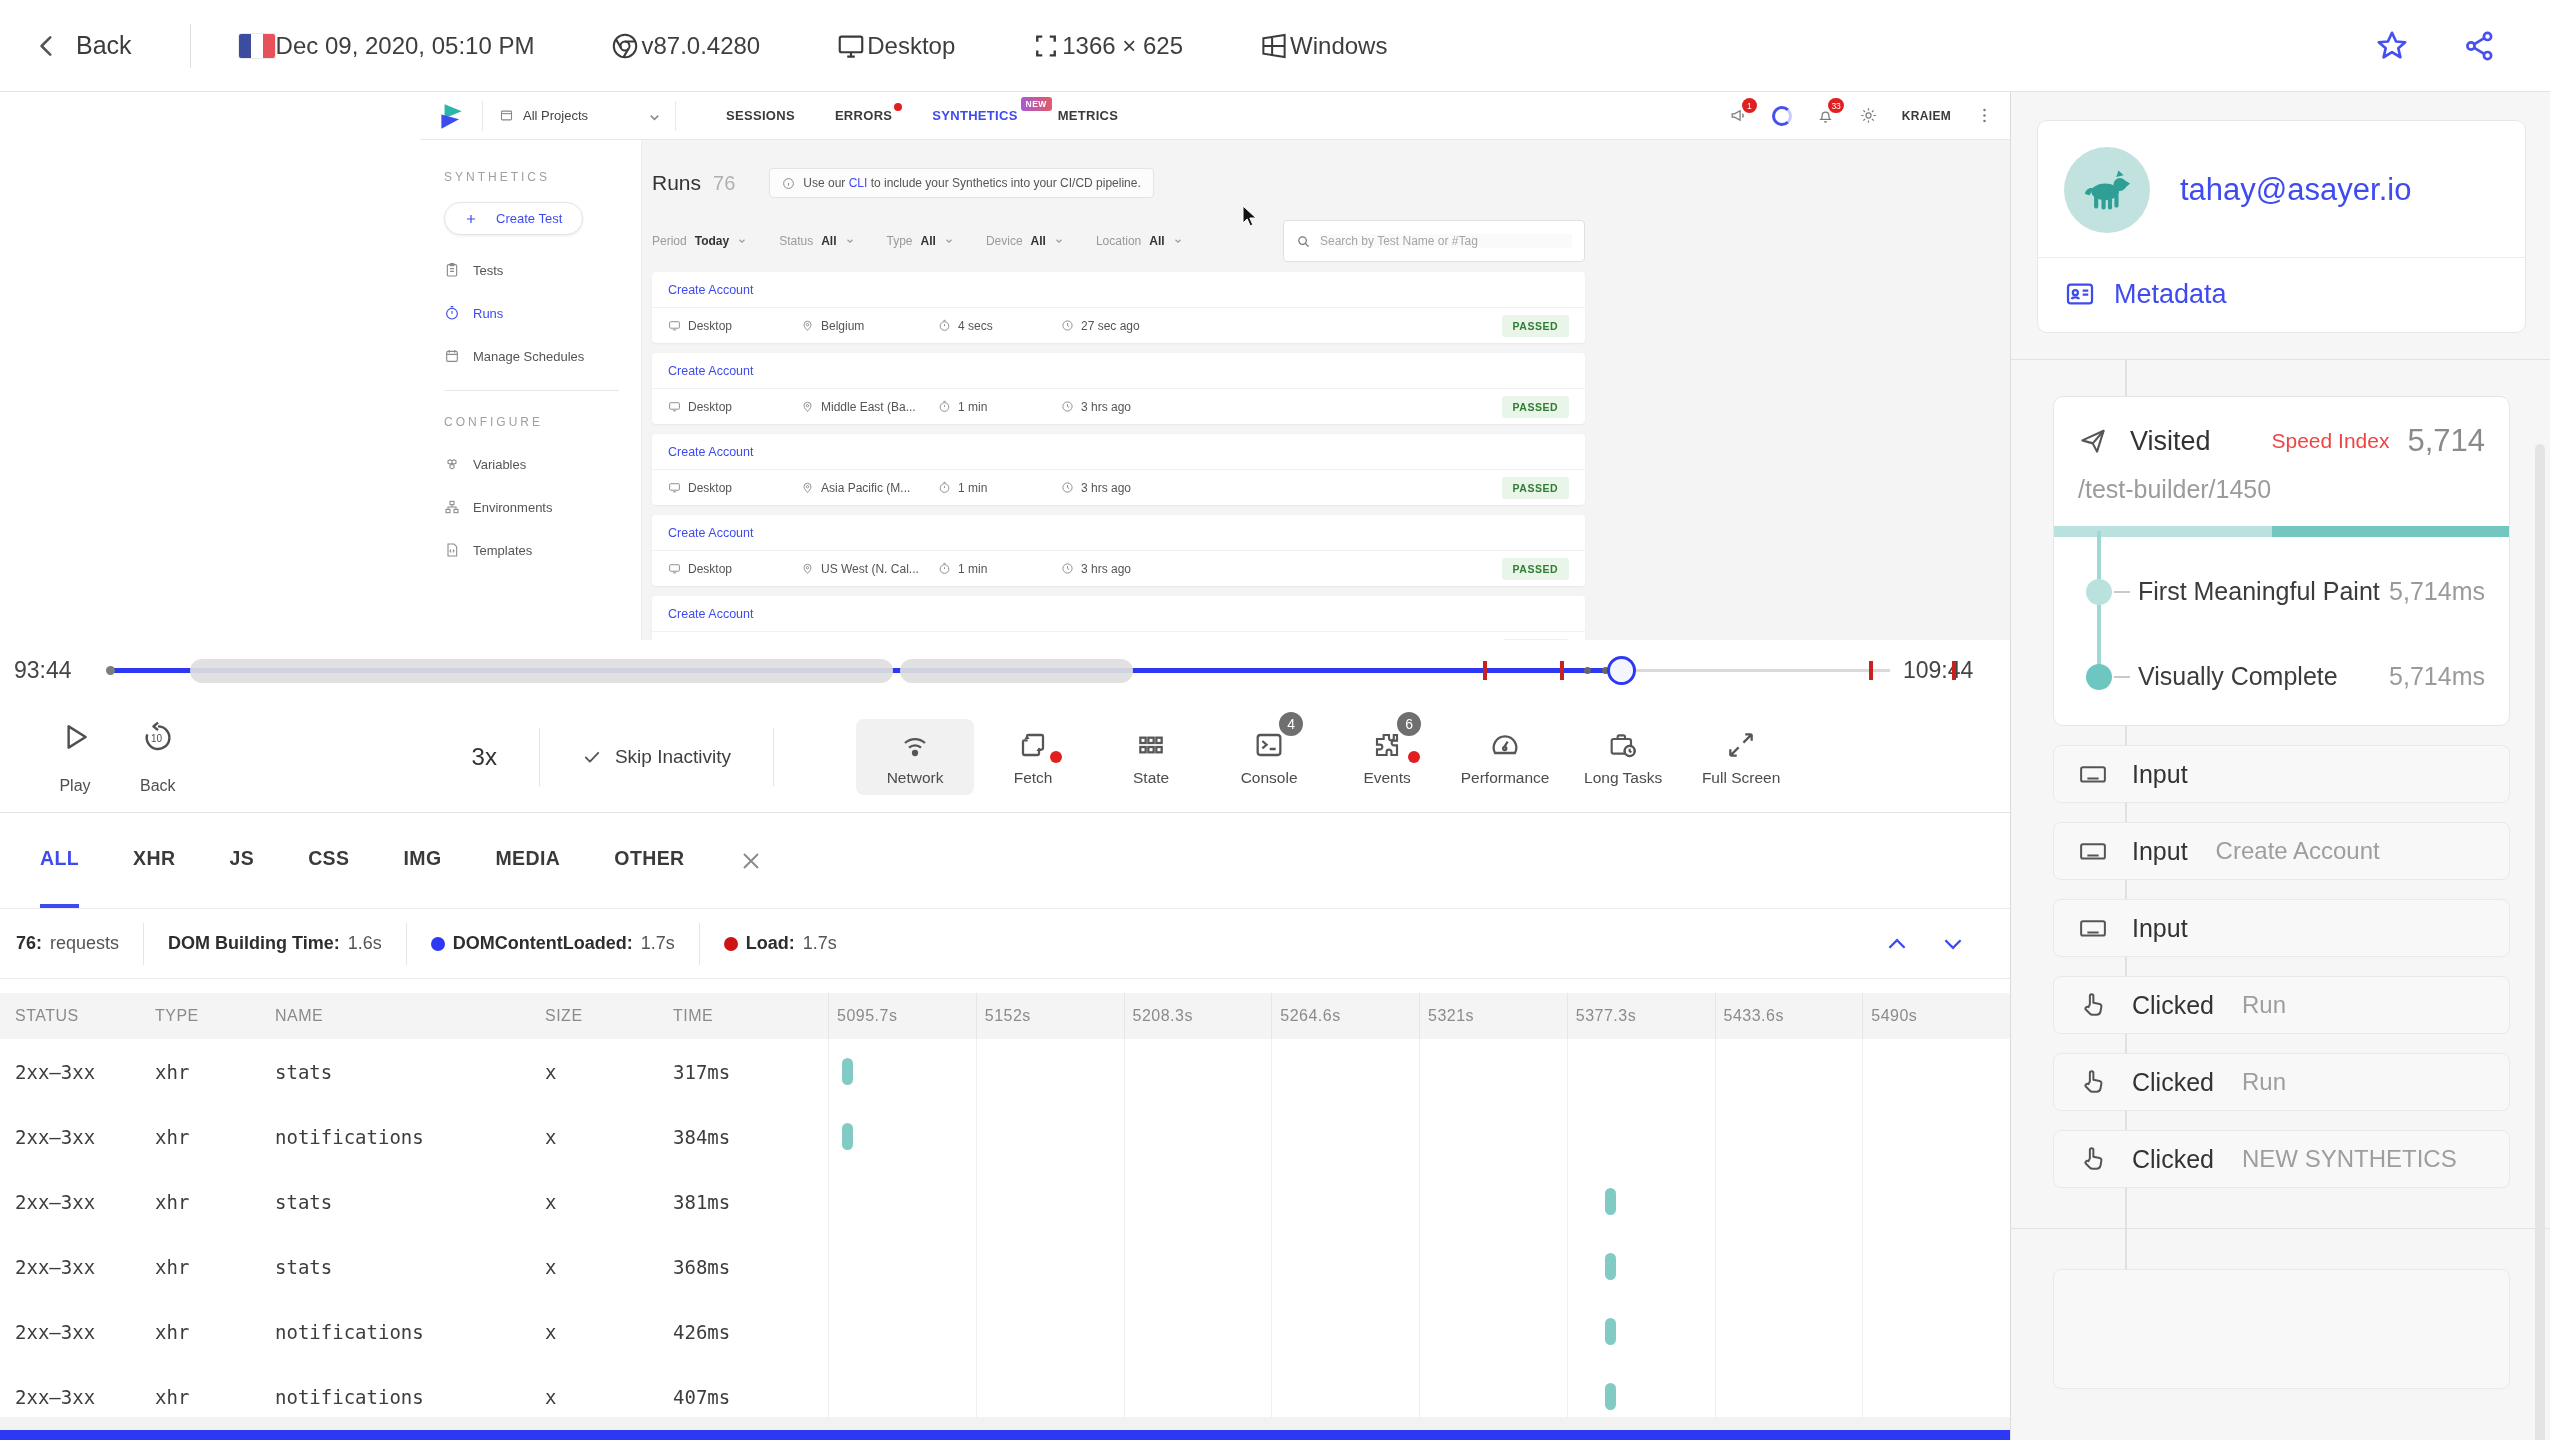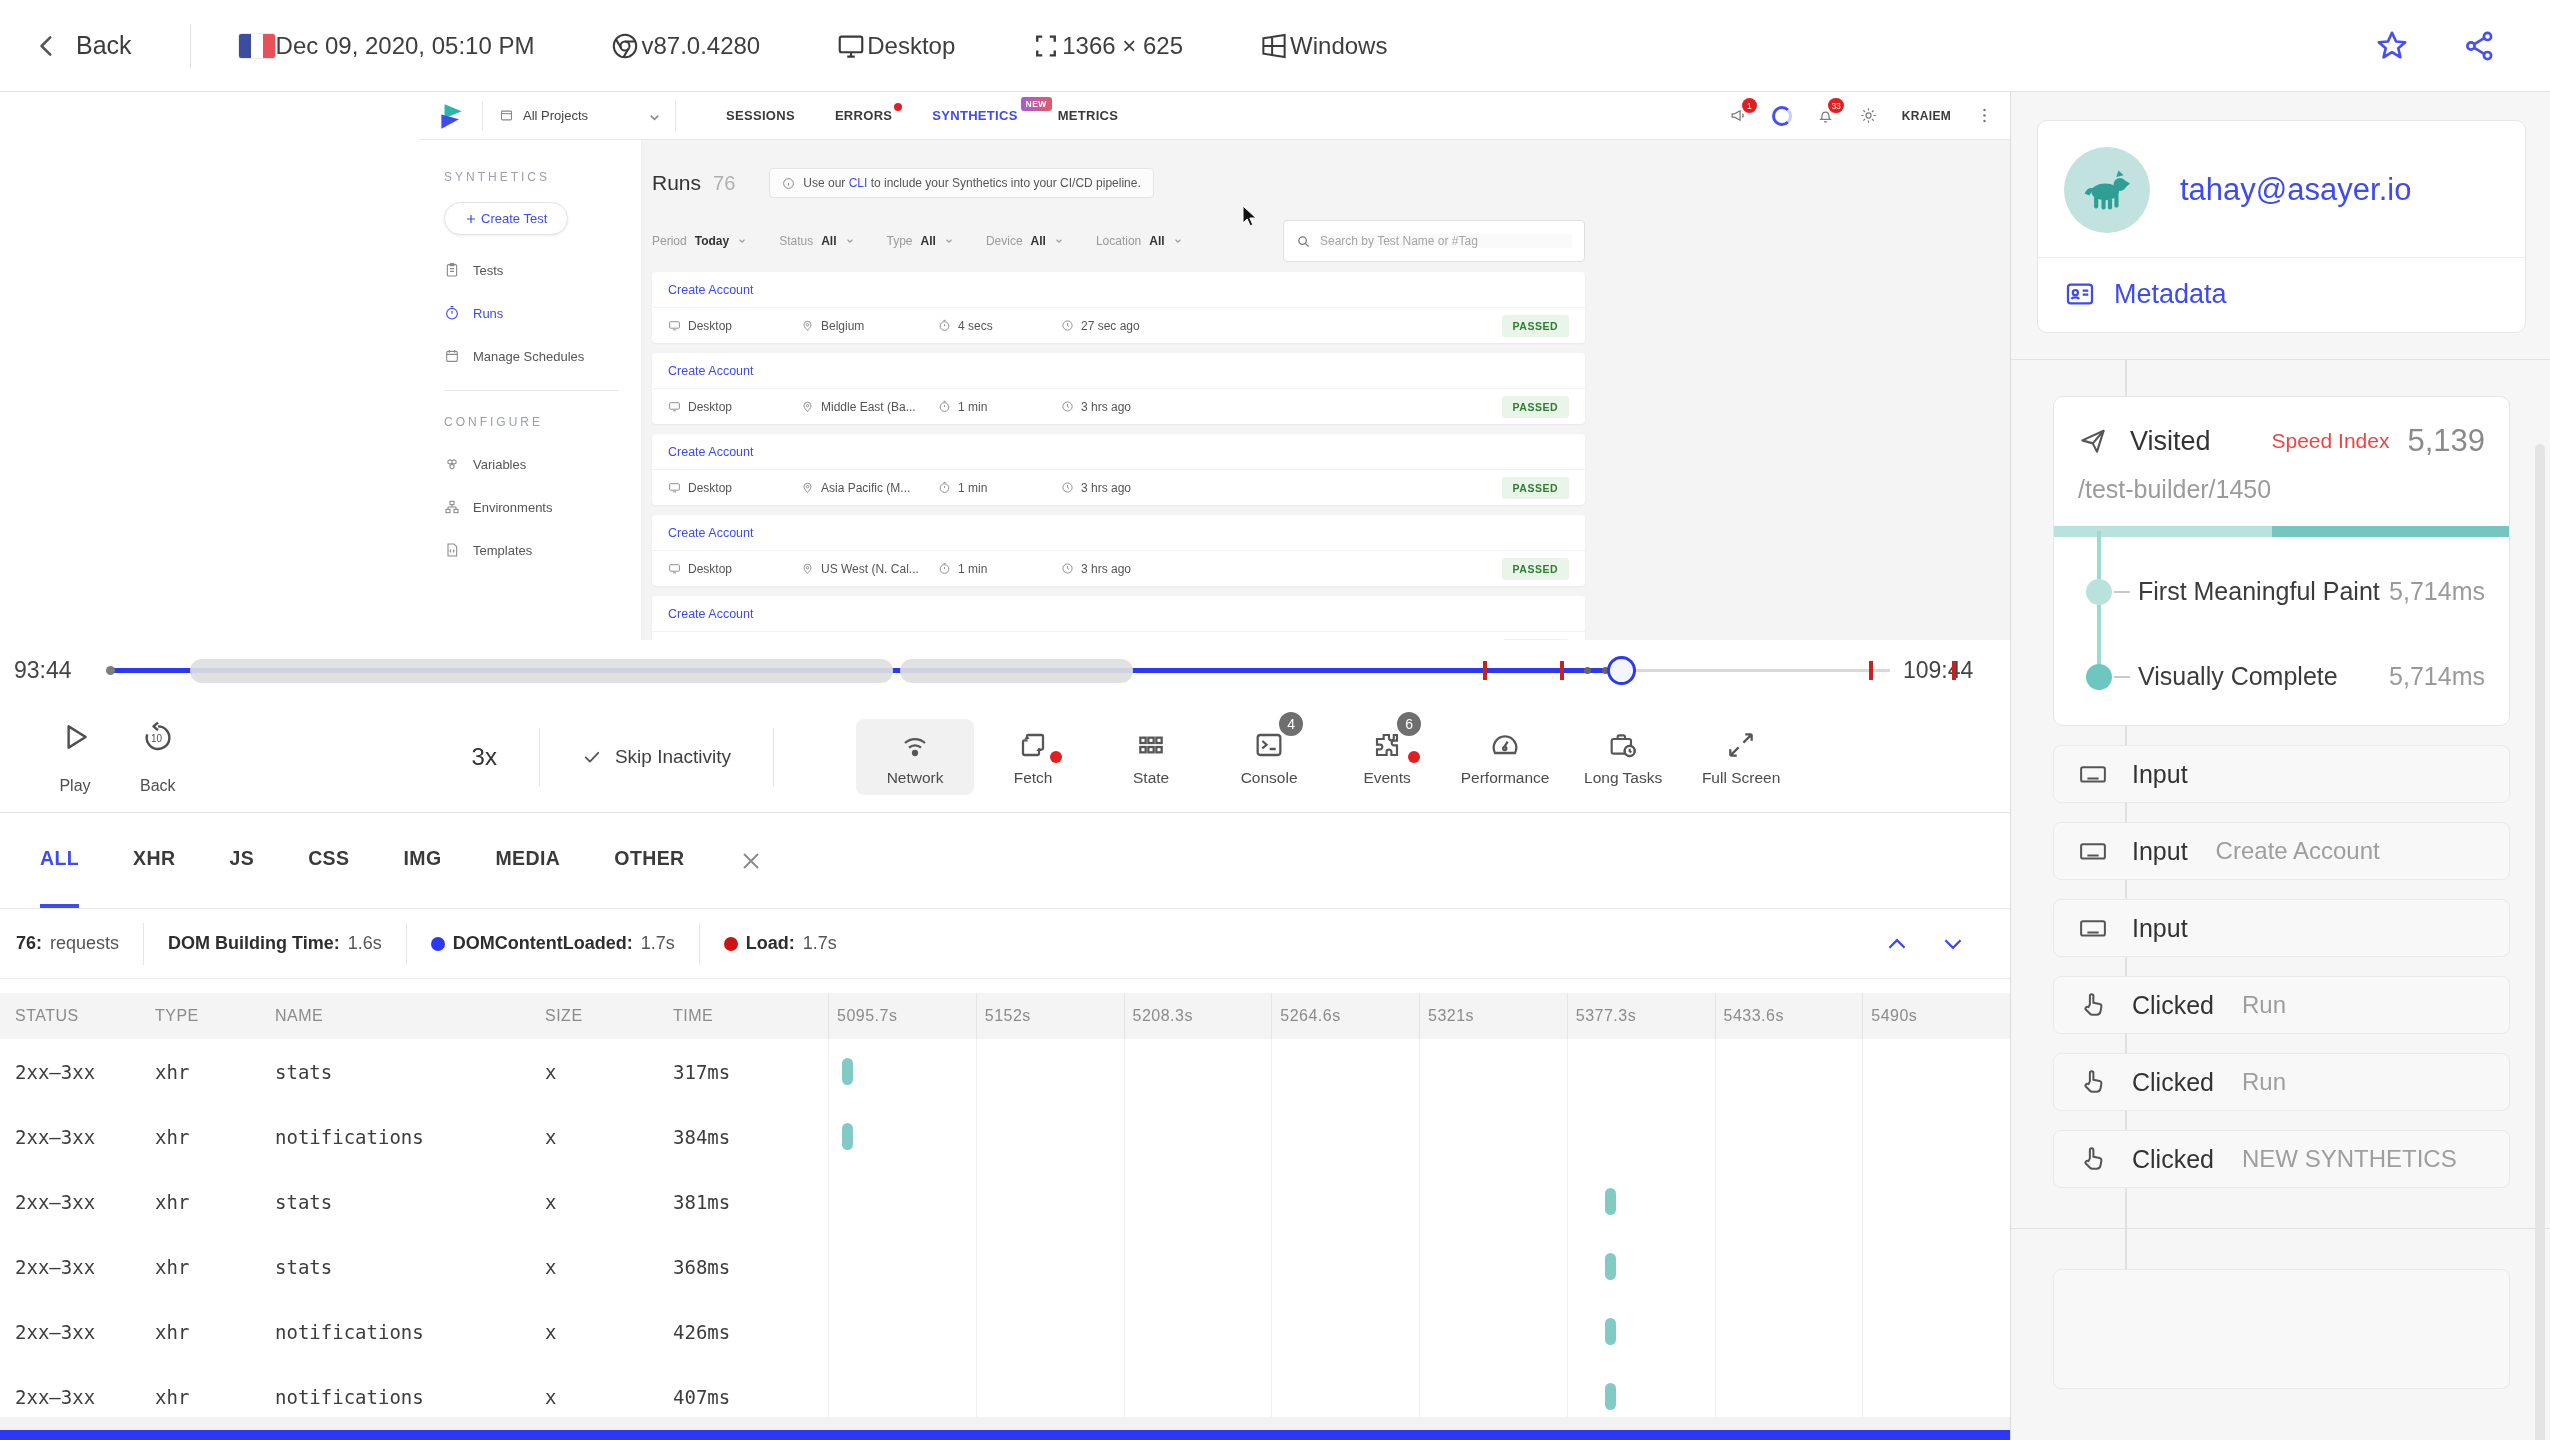--- a/index.html
+++ b/index.html
@@ -38,21 +38,21 @@
   .new-badge { position:absolute; top:-11px; right:-34px; font-size:8.5px; font-weight:bold; color:#fff; padding:2px 5px; border-radius:3px; background:linear-gradient(90deg,#a95ad2,#e25a67); letter-spacing:.4px; }
   .rh-right { margin-left:auto; display:flex; align-items:center; gap:24px; color:#7a7a7a; }
   .rh-ic { position:relative; }
   .rh-ic svg { width:19px; height:19px; }
   .cnt-badge { position:absolute; top:-8px; right:-9px; min-width:15px; height:15px; padding:0 3px; background:#e02020; border-radius:8px; color:#fff; font-size:8.5px; display:flex; align-items:center; justify-content:center; }
   .spinner { width:20px; height:20px; border-radius:50%; border:3px solid #4650f0; border-right-color:#c7ccff; }
   .rh-user { font-size:12px; font-weight:bold; color:#3a3a3a; letter-spacing:.3px; }
   .rapp-body { display:flex; height:500px; }
   .rside { width:222px; background:#fff; border-right:1px solid #ededed; padding:30px 22px 0 24px; flex:none; }
   .rside-h { font-size:12px; color:#9aa0a6; letter-spacing:3px; }
-  .create-btn { display:inline-flex; align-items:center; gap:4px; margin-top:18px; background:#fff; border:1px solid #e4e4e4; border-radius:999px; padding:8px 20px; color:#3e4bef; font-size:13px; box-shadow:0 1px 3px rgba(0,0,0,.08); cursor:pointer; }
+  .create-btn { display:inline-flex; align-items:center; gap:19px; margin-top:18px; background:#fff; border:1px solid #e4e4e4; border-radius:999px; padding:8px 20px; color:#3e4bef; font-size:13px; box-shadow:0 1px 3px rgba(0,0,0,.08); cursor:pointer; }
   .create-btn svg { width:12px; height:12px; }
   .rside-item { display:flex; align-items:center; gap:13px; margin-top:27px; font-size:13px; color:#555; }
   .rside-item svg { width:16px; height:16px; color:#8a8a8a; }
   .rside-item.active { color:#3e4bef; } .rside-item.active svg { color:#3e4bef; }
   .rside-div { border-top:1px solid #e8e8e8; margin:26px 0 24px; }
   .rmain { flex:1; padding:28px 0 0 10px; position:relative; overflow:hidden; }
   .rcontent { width:933px; }
   .runs-head { display:flex; align-items:center; gap:12px; }
   .runs-title { font-size:21px; color:#333; }
   .runs-count { font-size:20px; color:#b0b0b0; }
@@ -975,21 +975,21 @@
       <div class="visited-card">
         <div class="v-row1">
           <span>
               <svg viewBox="0 0 24 24" fill="none" stroke="currentColor" stroke-width="1.7" stroke-linejoin="round">
                 <path d="M3.5 11.5 20.5 3.8l-5.3 16.7-3.4-6.6z"></path>
                 <path d="M11.8 13.9 20.5 3.8"></path>
               </svg>
             </span>
           <span class="v-label">Visited</span>
           <span class="v-si-label">Speed Index</span>
-          <span class="v-si-value">5,139</span>
+          <span class="v-si-value">5,714</span>
         </div>
         <div class="v-url">/test-builder/1450</div>
         <div class="v-bar">
             <span class="lt"></span>
             <span class="dk"></span>
           </div>
         <div class="v-metrics">
           <div class="v-line"></div>
           <div class="v-mrow">
             <span class="v-dot light"></span>

